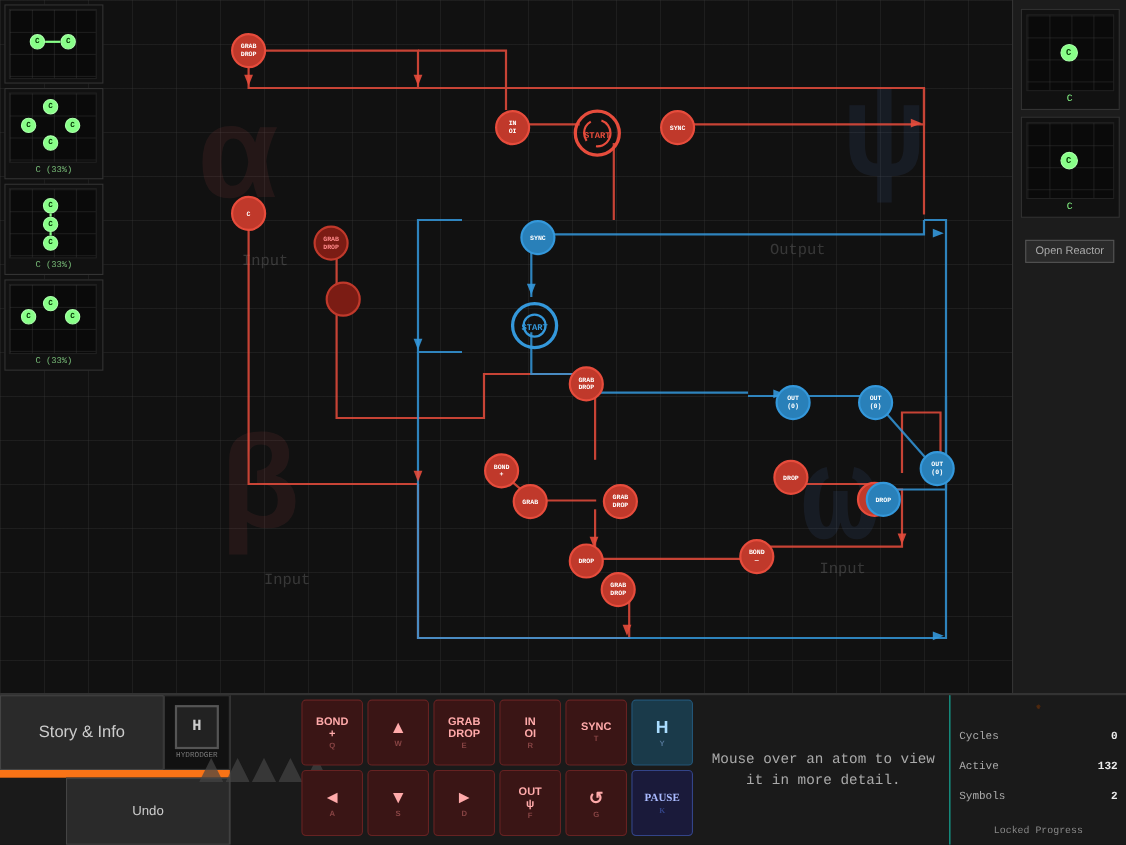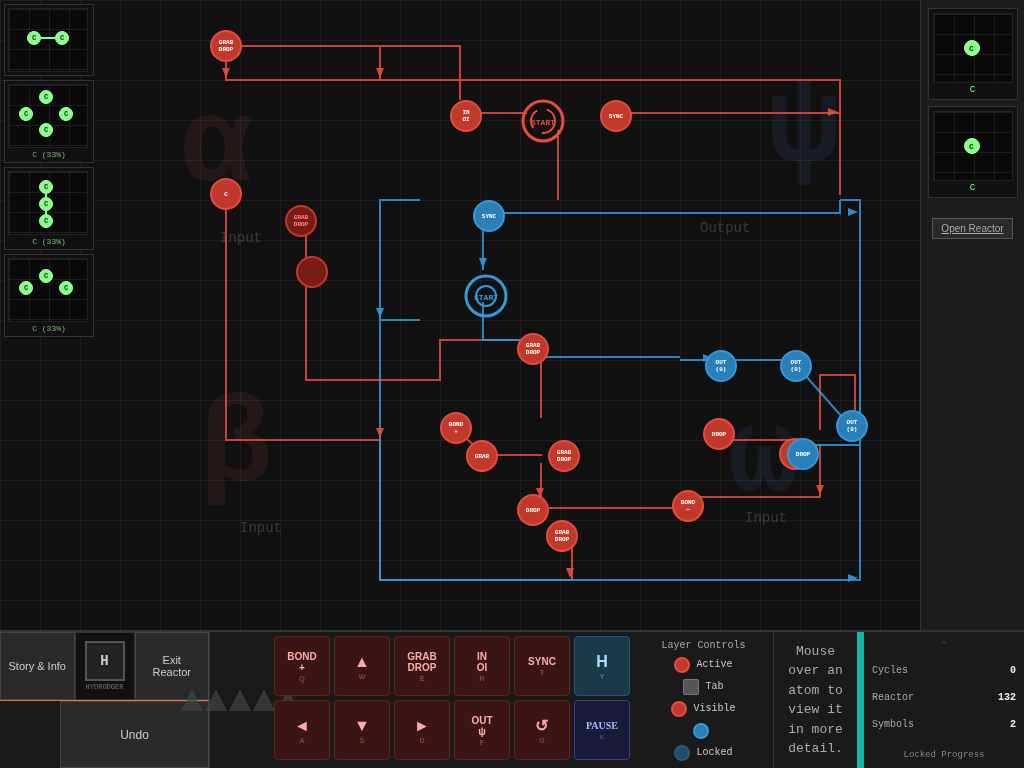--- a/index.html
+++ b/index.html
@@ -142,21 +142,20 @@
     .open-reactor-btn {
       display: block;
       margin: 20px auto;
       background: #2a2a2a;
       border: 1px solid #555;
       color: #aaa;
       font-size: 10px;
       padding: 4px 8px;
       cursor: pointer;
       text-align: center;
-      text-decoration: underline;
     }
 
     
     #bottom-toolbar {
       position: absolute;
       left: 0; bottom: 0;
       width: 1024px;
       height: 138px;
       background: #1a1a1a;
       border-top: 2px solid #333;
@@ -173,30 +172,30 @@
 
     .story-exit-row {
       display: flex;
       height: 69px;
     }
     .story-btn {
       flex: 1;
       background: #2a2a2a;
       border: 1px solid #444;
       color: #ccc;
-      font-size: 11px;
+      font-size: 15px;
       cursor: pointer;
       text-align: center;
       display: flex; align-items: center; justify-content: center;
       flex-direction: column;
     }
     .undo-redo-area {
       display: flex;
       height: 69px;
-      border-top: 1px solid #f97316;
+      border-top: 7px solid #f97316;
     }
     .hydrodger-inner {
       width: 40px; height: 40px;
       background: #222;
       border: 2px solid #555;
       display: flex; align-items: center; justify-content: center;
       font-size: 10px; font-weight: bold; color: #aaa;
     }
     .hydrodger-label {
       font-size: 7px; color: #777; margin-top: 2px;
@@ -278,21 +277,21 @@
     .layer-red { background: #c0392b; border: 2px solid #e74c3c; }
     .layer-blue { background: #2980b9; border: 2px solid #3498db; }
 
     
     #info-panel {
       flex: 1;
       display: flex;
       align-items: center;
       justify-content: flex-end;
       padding: 10px;
-      border-right: 7px solid #14b8a6;
+      border-right: 1px solid #14b8a6;
     }
     .info-text {
       font-size: 13px;
       color: #aaa;
       text-align: center;
       line-height: 1.5;
     }
 
     
     #stats-panel {
@@ -554,21 +553,20 @@
   <div id="left-controls">
     <div class="story-exit-row">
       <button class="story-btn">Story
 &amp; Info</button>
       <div style="width:60px;background:#111;border:1px solid #333;display:flex;align-items:center;justify-content:center;flex-direction:column;">
         <div class="hydrodger-inner">
           <span style="font-size:14px;font-weight:bold;color:#ccc;">H</span>
         </div>
         <div class="hydrodger-label">HYDRODGER</div>
       </div>
-      <button class="story-btn">Exit<br>Reactor</button>
     </div>
     <div class="undo-redo-area">
       <div style="width:60px;"></div>
       <button class="undo-btn">Undo</button>
     </div>
   </div>
 
   <div style="display:flex;flex-direction:column;align-items:center;justify-content:center;width:60px;gap:2px;">
     <div style="display:flex;gap:2px;">
       <div style="width:22px;height:22px;background:#444;clip-path:polygon(50% 0%,0% 100%,100% 100%);opacity:0.7;"></div>
@@ -627,43 +625,20 @@
         <span style="font-size:16px;">↺</span>
         <span class="key-label">G</span>
       </button>
       <button class="cmd-btn cmd-btn-pause">
         <span style="font-size:10px;font-weight:bold;">PAUSE</span>
         <span class="key-label" style="color:#334488;">K</span>
       </button>
     </div>
   </div>
 
-  <div id="layer-controls">
-    <div class="layer-title">Layer Controls</div>
-    <div class="layer-item">
-      <div class="layer-circle layer-red"></div>
-      <span>Active</span>
-    </div>
-    <div class="layer-item">
-      <div style="width:16px;height:16px;border-radius:2px;background:#555;border:1px solid #777;"></div>
-      <span>Tab</span>
-    </div>
-    <div class="layer-item">
-      <div class="layer-circle layer-red"></div>
-      <span>Visible</span>
-    </div>
-    <div class="layer-item">
-      <div class="layer-circle layer-blue"></div>
-      <span></span>
-    </div>
-    <div class="layer-item">
-      <div class="layer-circle layer-blue" style="opacity:0.5;"></div>
-      <span>Locked</span>
-    </div>
-  </div>
 
   <div id="info-panel">
     <p class="info-text">Mouse over an
 atom to view
 it in more
 detail.</p>
   </div>
 
   <div id="stats-panel">
 
@@ -678,21 +653,21 @@
         <ellipse cx="41" cy="41" rx="5" ry="8" transform="rotate(-45 41 41)" fill="#5a2d0c" stroke="#8b4513"></ellipse>
         <ellipse cx="41" cy="19" rx="5" ry="8" transform="rotate(45 41 19)" fill="#5a2d0c" stroke="#8b4513"></ellipse>
         <ellipse cx="19" cy="41" rx="5" ry="8" transform="rotate(45 19 41)" fill="#5a2d0c" stroke="#8b4513"></ellipse>
       </g>
     </svg>
     <div class="stat-row">
       <span>Cycles</span>
       <span class="stat-value">0</span>
     </div>
     <div class="stat-row">
-      <span>Reactor</span>
+      <span>Active</span>
       <span class="stat-value">132</span>
     </div>
     <div class="stat-row">
       <span>Symbols</span>
       <span class="stat-value">2</span>
     </div>
     <div style="font-size:9px;color:#888;text-align:center;margin-top:4px;">Locked Progress</div>
   </div>
 </div>
 

